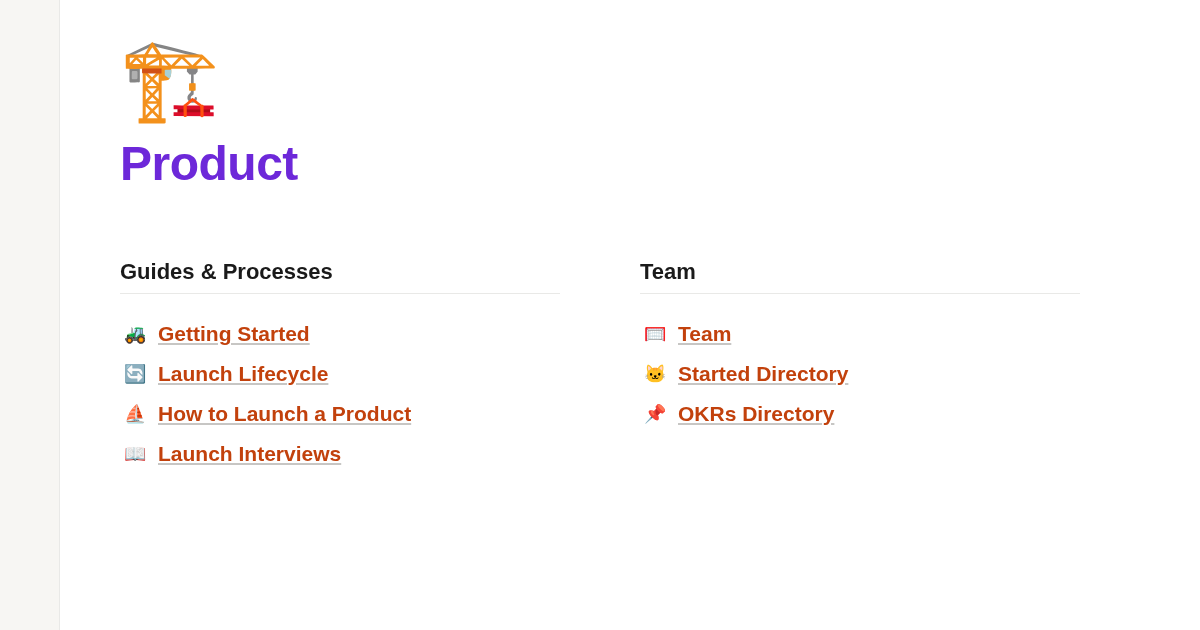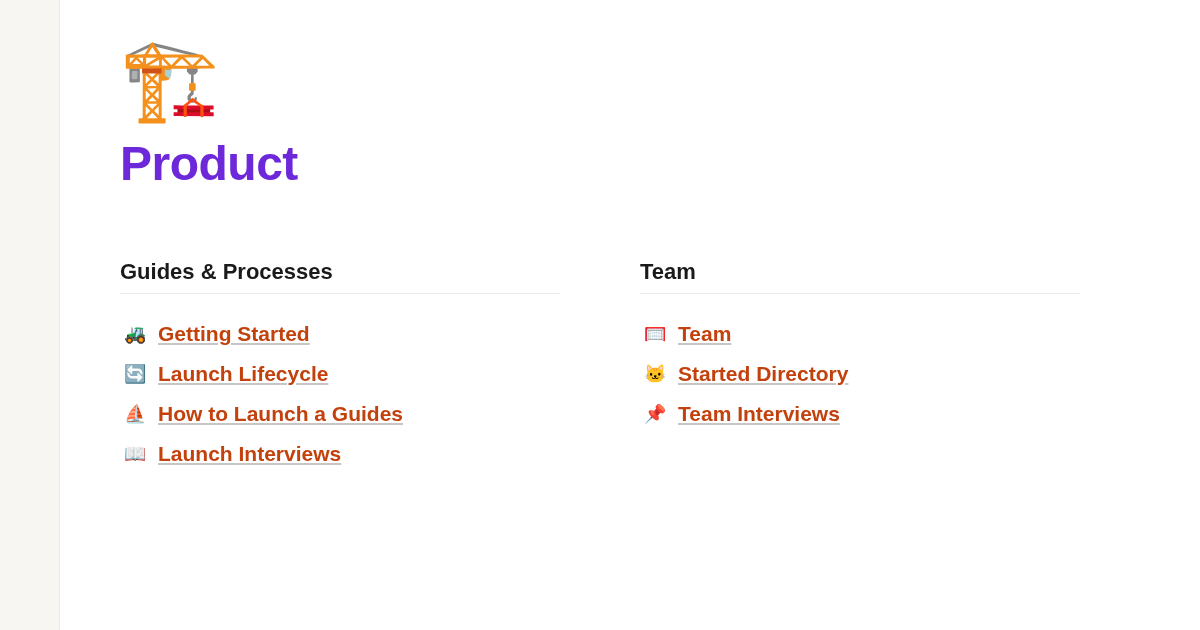--- a/index.html
+++ b/index.html
@@ -123,21 +123,21 @@
           <li class="section-item">
             <span class="item-icon">🚜</span>
             <span class="item-label">Getting Started</span>
           </li>
           <li class="section-item">
             <span class="item-icon">🔄</span>
             <span class="item-label">Launch Lifecycle</span>
           </li>
           <li class="section-item">
             <span class="item-icon">⛵</span>
-            <span class="item-label">How to Launch a Guides</span>
+            <span class="item-label">How to Launch a Product</span>
           </li>
           <li class="section-item">
             <span class="item-icon">📖</span>
             <span class="item-label">Launch Interviews</span>
           </li>
         </ul>
       </div>
       <div class="section">
         <h2 class="section-title">Team</h2>
         <div class="section-divider"></div>
@@ -145,19 +145,19 @@
           <li class="section-item">
             <span class="item-icon">🥅</span>
             <span class="item-label">Team</span>
           </li>
           <li class="section-item">
             <span class="item-icon">🐱</span>
             <span class="item-label">Started Directory</span>
           </li>
           <li class="section-item">
             <span class="item-icon">📌</span>
-            <span class="item-label">Team Interviews</span>
+            <span class="item-label">OKRs Directory</span>
           </li>
         </ul>
       </div>
     </div>
 
 </div>
 
 </body></html>

